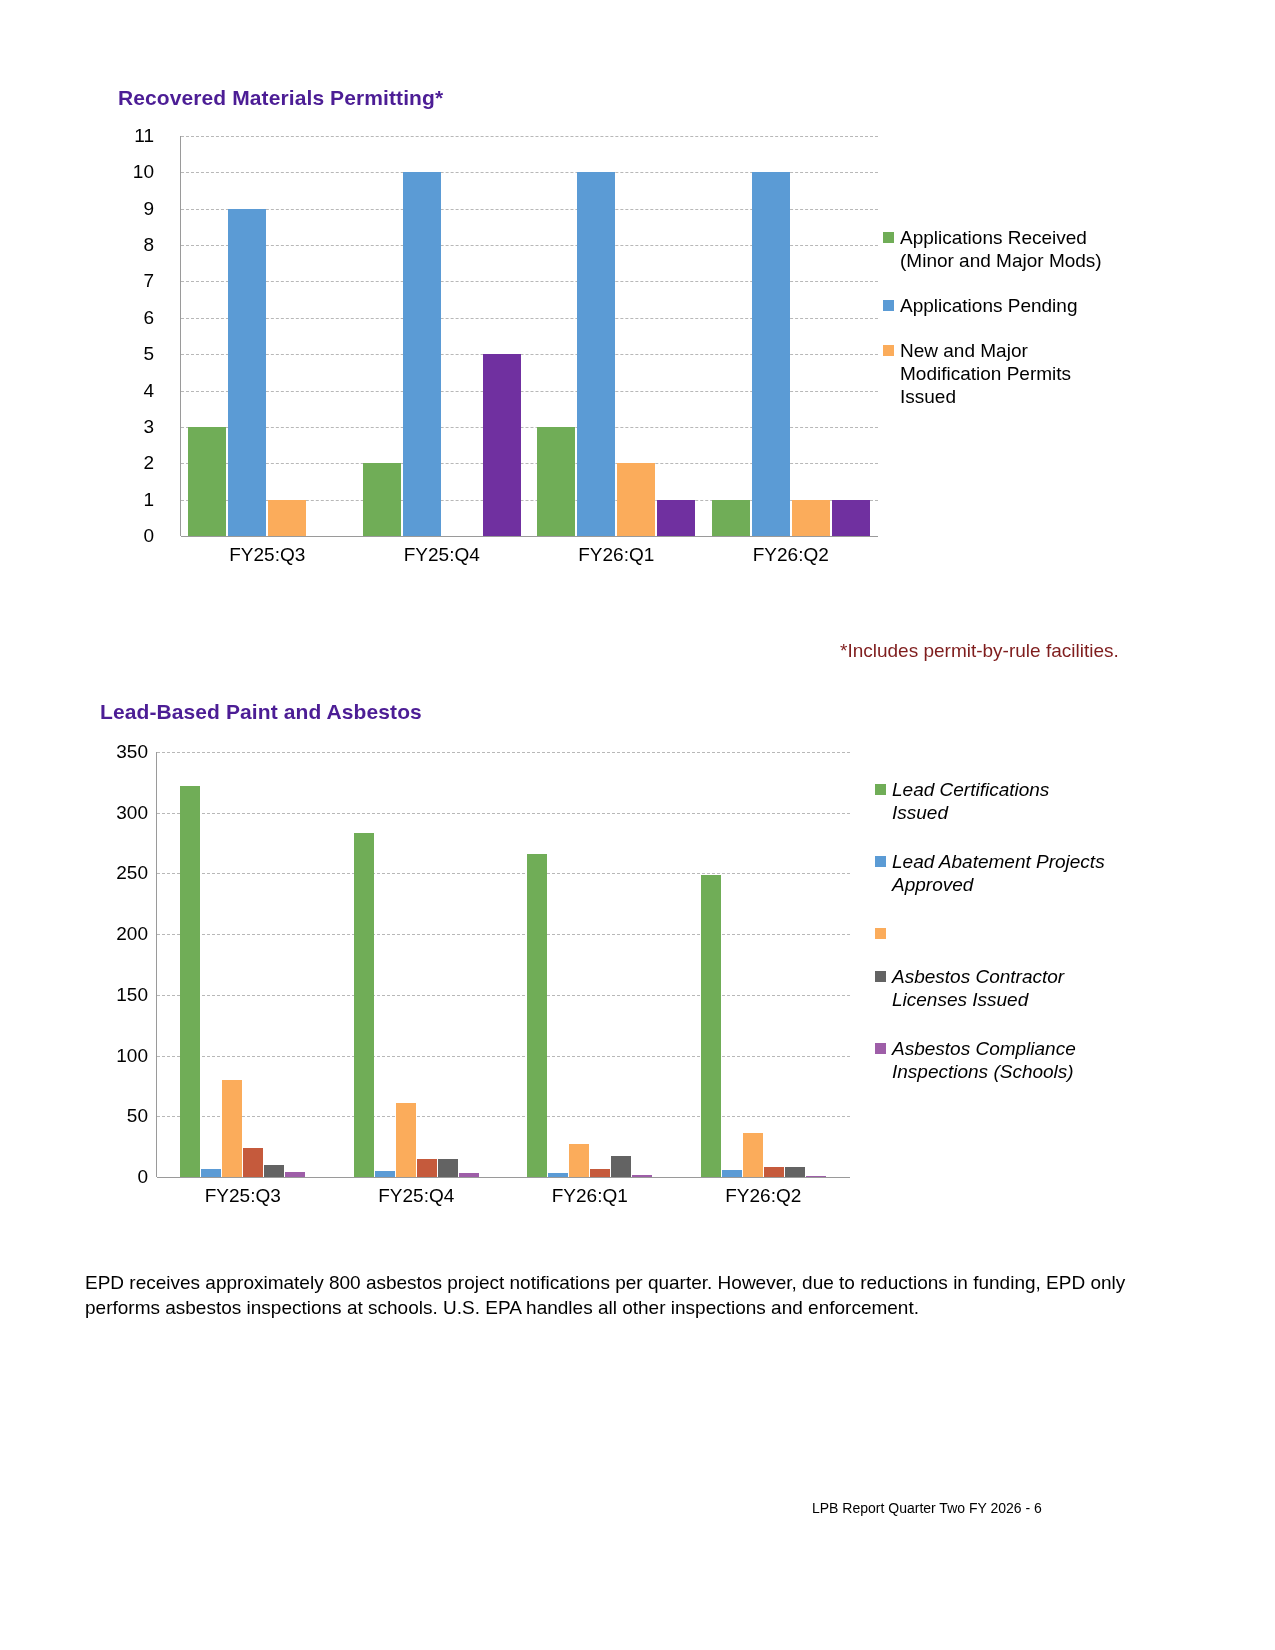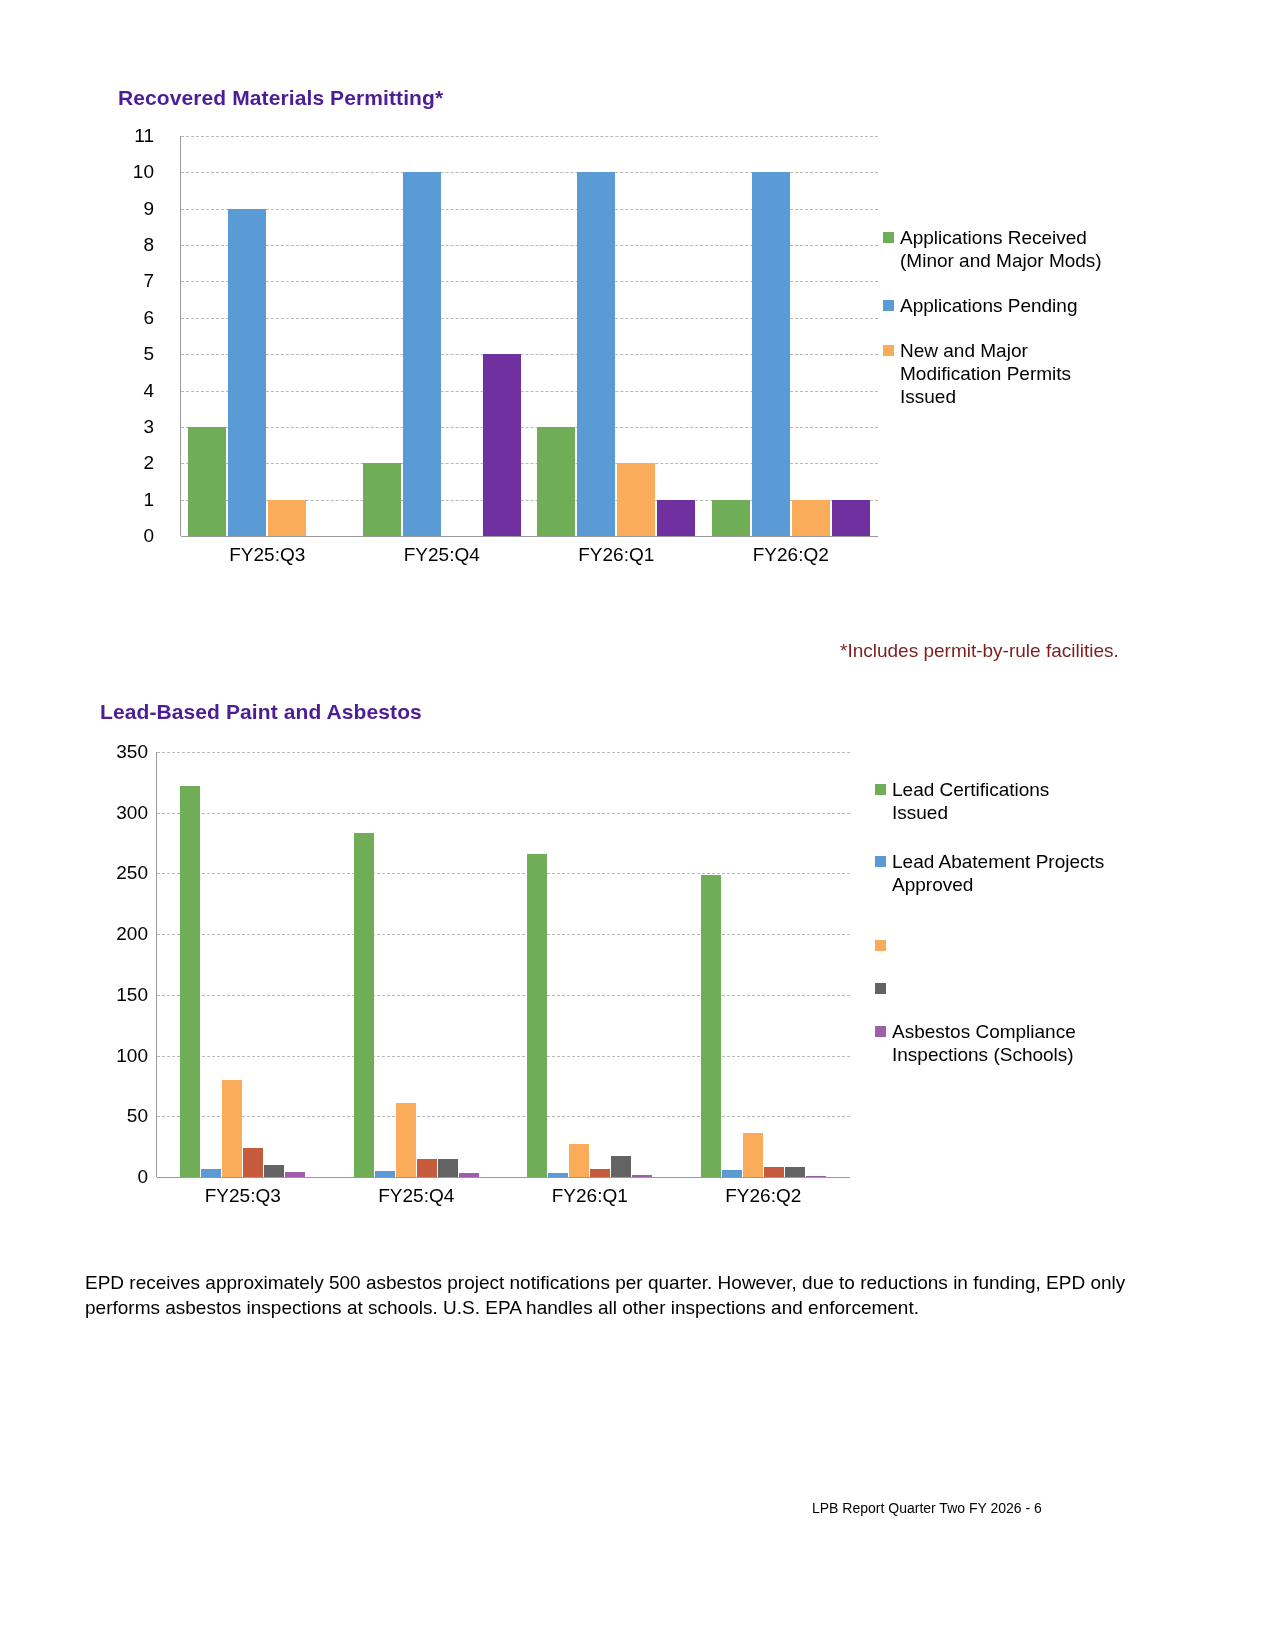--- a/index.html
+++ b/index.html
@@ -292,39 +292,40 @@
           </div>
         </div>
       <div class="x-axis-labels" id="c2-xticks" style="left:56px; right:10px; top:433px;">
           <div class="xtick" style="left: 12.5%;">FY25:Q3</div>
           <div class="xtick" style="left: 37.5%;">FY25:Q4</div>
           <div class="xtick" style="left: 62.5%;">FY26:Q1</div>
           <div class="xtick" style="left: 87.5%;">FY26:Q2</div>
         </div>
     </div>
 
-    <div class="legend" id="c2-legend" style="left:775px; top:78px; width:245px;">
+    <div class="legend" id="c2-legend" style="left:775px; top:78px; width:245px;font-style:italic;">
         <div class="legend-item" style="margin-bottom: 26px;">
           <span class="legend-swatch" style="background: rgb(112, 173, 87);"></span>
           <span class="legend-label">Lead Certifications Issued</span>
         </div>
-        <div class="legend-item" style="margin-bottom: 38px;">
+        <div class="legend-item" style="margin-bottom: 26px;">
           <span class="legend-swatch" style="background: rgb(91, 155, 213);"></span>
           <span class="legend-label">Lead Abatement Projects Approved</span>
         </div>
         <div class="legend-item" style="margin-bottom: 26px;">
           <span class="legend-swatch" style="background: rgb(251, 172, 91);"></span>
         </div>
         <div class="legend-item" style="margin-bottom: 26px;">
           <span class="legend-swatch" style="background: rgb(99, 99, 99);"></span>
+          <span class="legend-label">Asbestos Contractor Licenses Issued</span>
         </div>
         <div class="legend-item" style="margin-bottom: 26px;">
           <span class="legend-swatch" style="background: rgb(158, 94, 168);"></span>
           <span class="legend-label">Asbestos Compliance Inspections (Schools)</span>
         </div>
       </div>
   </div>
 
-  <div class="body-text" style="left:85px; top:1270px; width:1065px;">EPD receives approximately 500 asbestos project notifications per quarter. However, due to reductions in funding, EPD only performs asbestos inspections at schools. U.S. EPA handles all other inspections and enforcement.</div>
+  <div class="body-text" style="left:85px; top:1270px; width:1065px;">EPD receives approximately 800 asbestos project notifications per quarter. However, due to reductions in funding, EPD only performs asbestos inspections at schools. U.S. EPA handles all other inspections and enforcement.</div>
 
   <div class="page-footer" style="left:812px; top:1500px;">LPB Report Quarter Two FY 2026 - 6</div>
 
 </div>
 
 </body></html>

